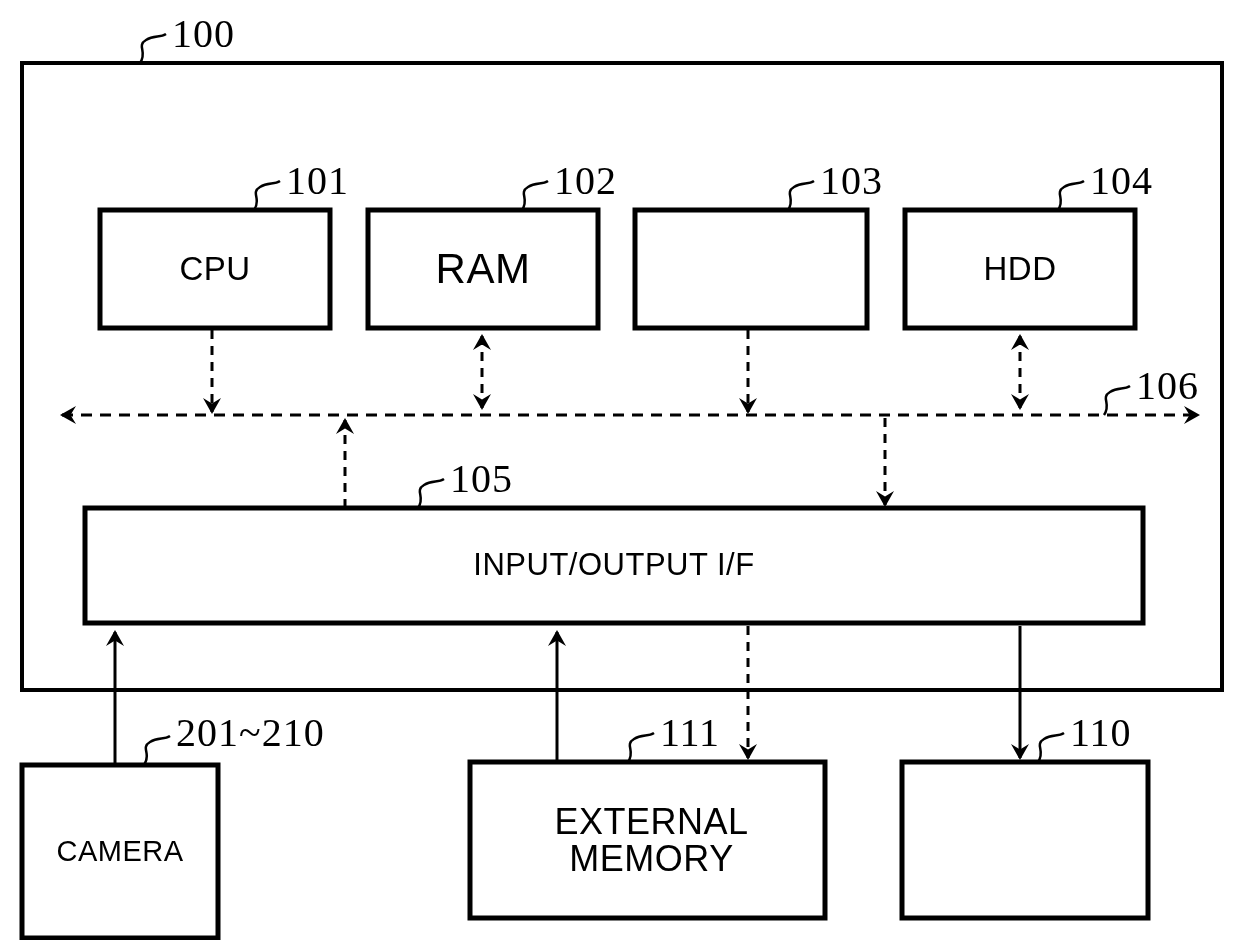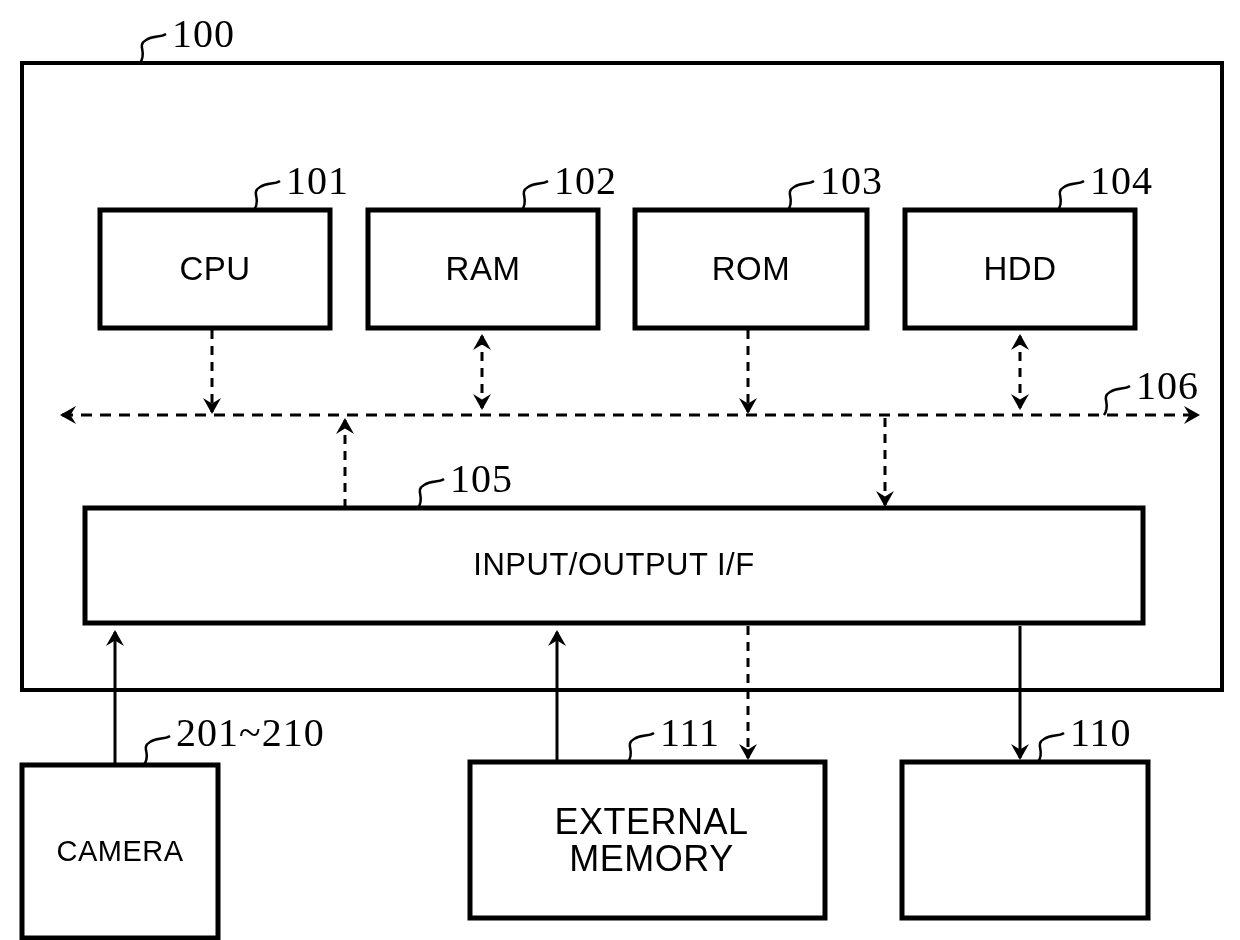--- a/index.html
+++ b/index.html
@@ -112,22 +112,21 @@
     <path d="M1058,210 C1066,199 1054,193 1064,187 C1072,182 1078,185 1084,181" fill="none" stroke="#000" stroke-width="2.5"></path>
     <path d="M418,508 C426,497 414,491 424,485 C432,480 438,483 444,479" fill="none" stroke="#000" stroke-width="2.5"></path>
     <path d="M1104,415 C1112,404 1100,398 1110,392 C1118,387 1124,390 1130,386" fill="none" stroke="#000" stroke-width="2.5"></path>
     <path d="M1038,762 C1046,751 1034,745 1044,739 C1052,734 1058,737 1064,733" fill="none" stroke="#000" stroke-width="2.5"></path>
     <path d="M628,762 C636,751 624,745 634,739 C642,734 648,737 654,733" fill="none" stroke="#000" stroke-width="2.5"></path>
     <path d="M144,765 C152,754 140,748 150,742 C158,737 164,740 170,736" fill="none" stroke="#000" stroke-width="2.5"></path>
   </svg>
 
 
   <div class="blk-label" style="left:100px; top:210px; width:230px; height:118px; font-size:33px;">CPU</div>
-  <div class="blk-label" style="left:368px; top:210px; width:230px; height:118px; font-size:33px;">RAM</div>
-  <div class="blk-label" style="left:635px; top:210px; width:232px; height:118px; font-size:33px;">ROM</div>
+  <div class="blk-label" style="left:368px; top:210px; width:230px; height:118px; font-size:42px;">RAM</div>
   <div class="blk-label" style="left:905px; top:210px; width:230px; height:118px; font-size:33px;">HDD</div>
 
   <div class="blk-label" style="left:85px; top:508px; width:1058px; height:115px; font-size:31px;">INPUT/OUTPUT I/F</div>
 
   <div class="blk-label" style="left:22px; top:765px; width:196px; height:173px; font-size:29px;">CAMERA</div>
   <div class="blk-label" style="left:474px; top:762px; width:355px; height:156px; font-size:36px;">EXTERNAL
 MEMORY</div>
 
   <div class="ref-num" style="left:172px; top:14px;">100</div>
   <div class="ref-num" style="left:286px; top:161px;">101</div>

